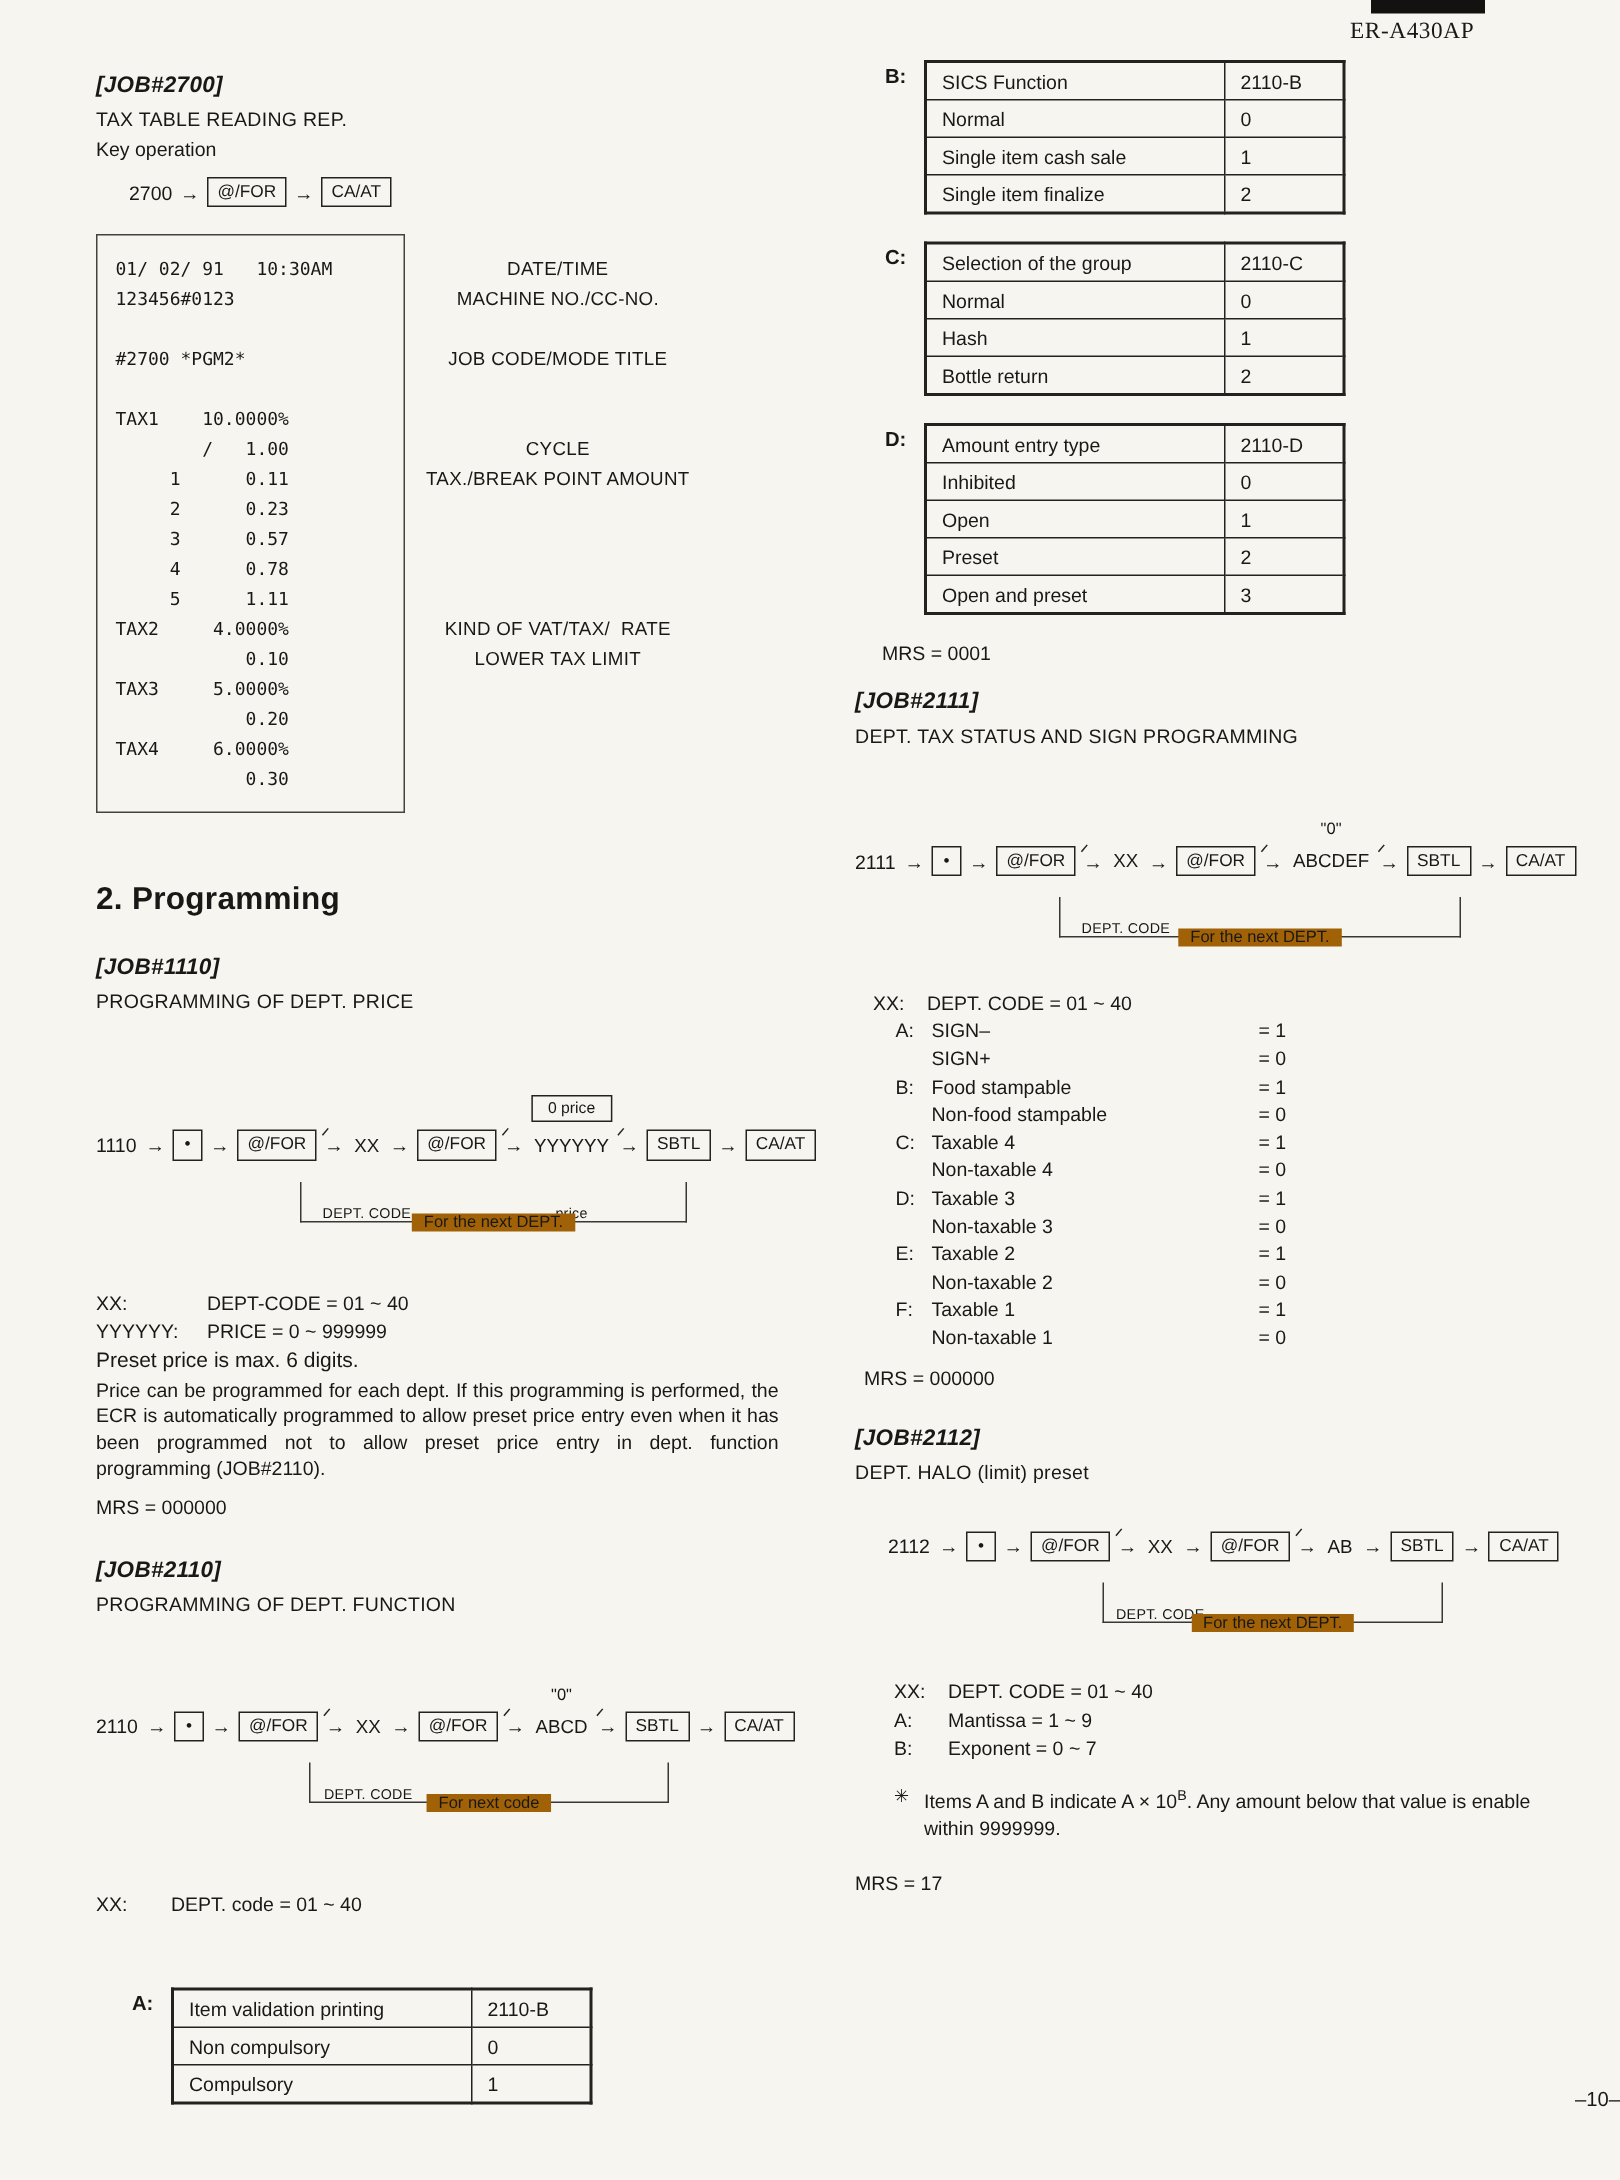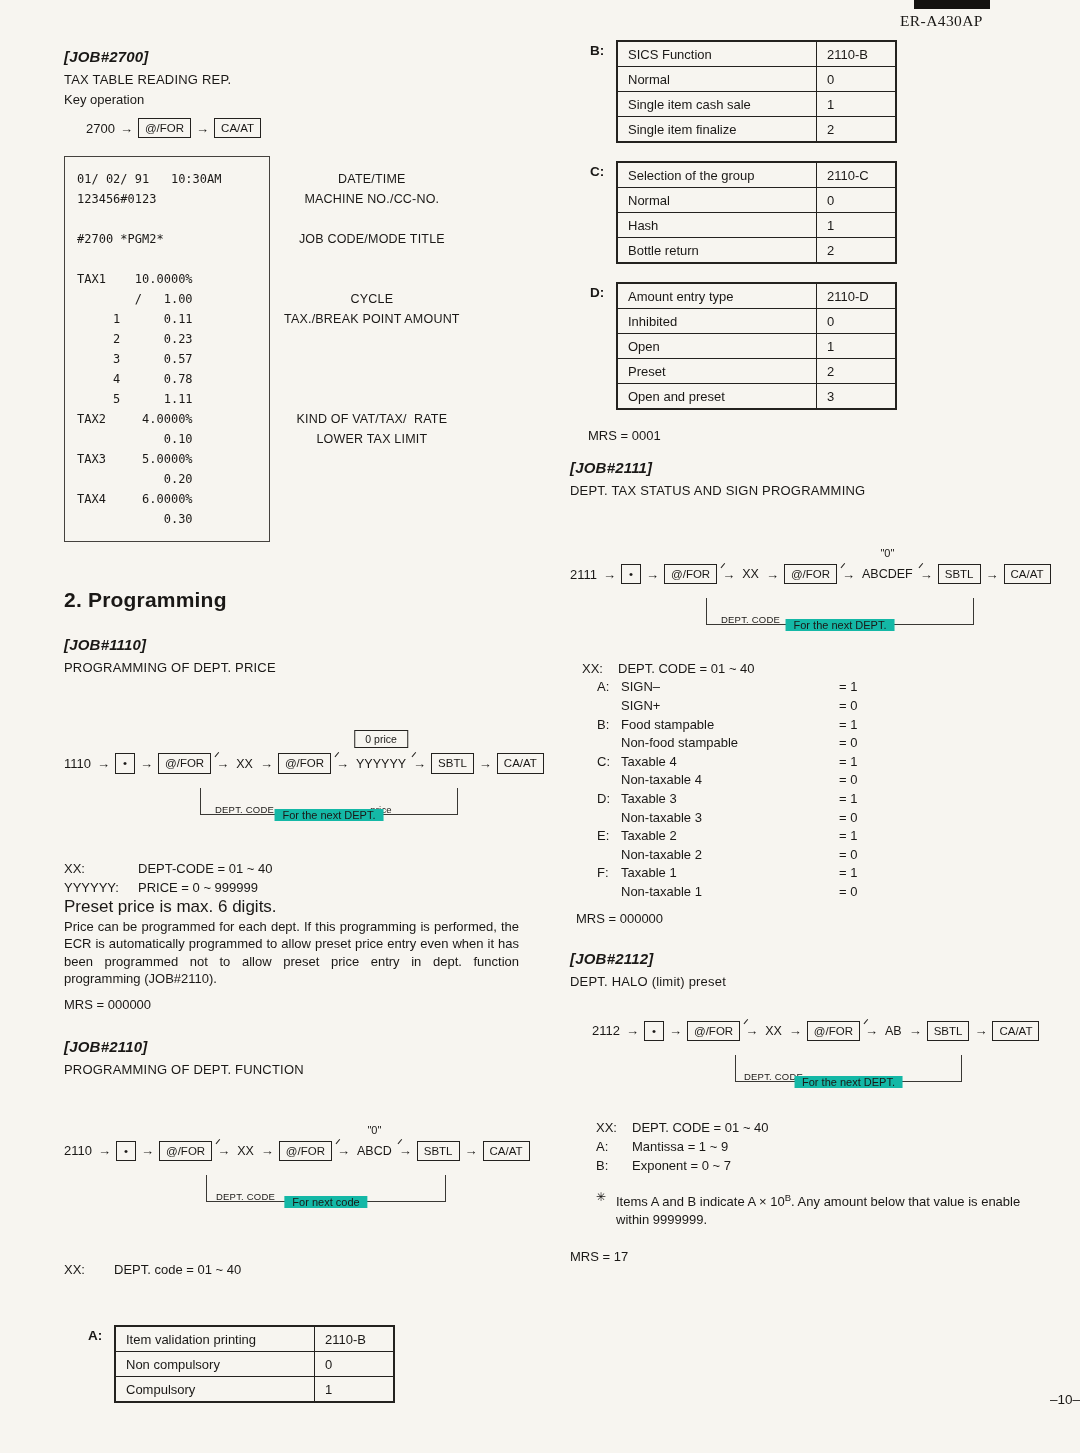--- a/index.html
+++ b/index.html
@@ -37,26 +37,26 @@
   .flow-start{font-size:13px;margin-right:1px;}
   .flow-var{position:relative;white-space:nowrap;padding:0 2px;font-size:12.5px;}
   .flow-sub{position:absolute;top:calc(100% + 5px);left:50%;transform:translateX(-50%);
             font-size:9.5px;white-space:nowrap;letter-spacing:.2px;margin-top:28px;}
   .flow-above-box{position:absolute;bottom:calc(100% + 9px);left:50%;transform:translateX(-50%);
             border:1.3px solid #24221f;padding:2px 10px;font-size:10.5px;white-space:nowrap;}
   .flow-above-text{position:absolute;bottom:calc(100% + 8px);left:50%;transform:translateX(-50%);
             font-size:11px;white-space:nowrap;}
   .flow-loop{border:1.2px solid #3a3834;border-top:none;height:26px;margin-top:14px;position:relative;}
   .flow-loop .loop-label{position:absolute;left:50%;bottom:-7px;transform:translateX(-50%);
-            background:#14b8a6;padding:0 8px;font-size:11px;white-space:nowrap;}
+            background:#a16207;padding:0 8px;font-size:11px;white-space:nowrap;}
 
   .spec-row{display:flex;font-size:13px;line-height:19px;}
   .spec-term{width:74px;flex:none;}
   .spec-term.narrow{width:50px;}
-  .body-text{font-size:17px;line-height:19px;}
+  .body-text{font-size:14px;line-height:19px;}
   .para{font-size:13px;line-height:17.5px;text-align:justify;margin-top:2px;width:455px;}
   .mrs{font-size:13px;margin-top:9px;}
 
   .lettered-table{display:flex;align-items:flex-start;}
   .table-letter{font-size:13.5px;font-weight:bold;width:26px;flex:none;padding-top:3px;}
   table.spec{border-collapse:collapse;border:2.2px solid #24221f;}
   table.spec td{border:1px solid #24221f;font-size:13px;padding:3px 10px;height:18px;}
   td.c1{width:178px;}
   td.c2{width:58px;padding-left:12px;}
 

